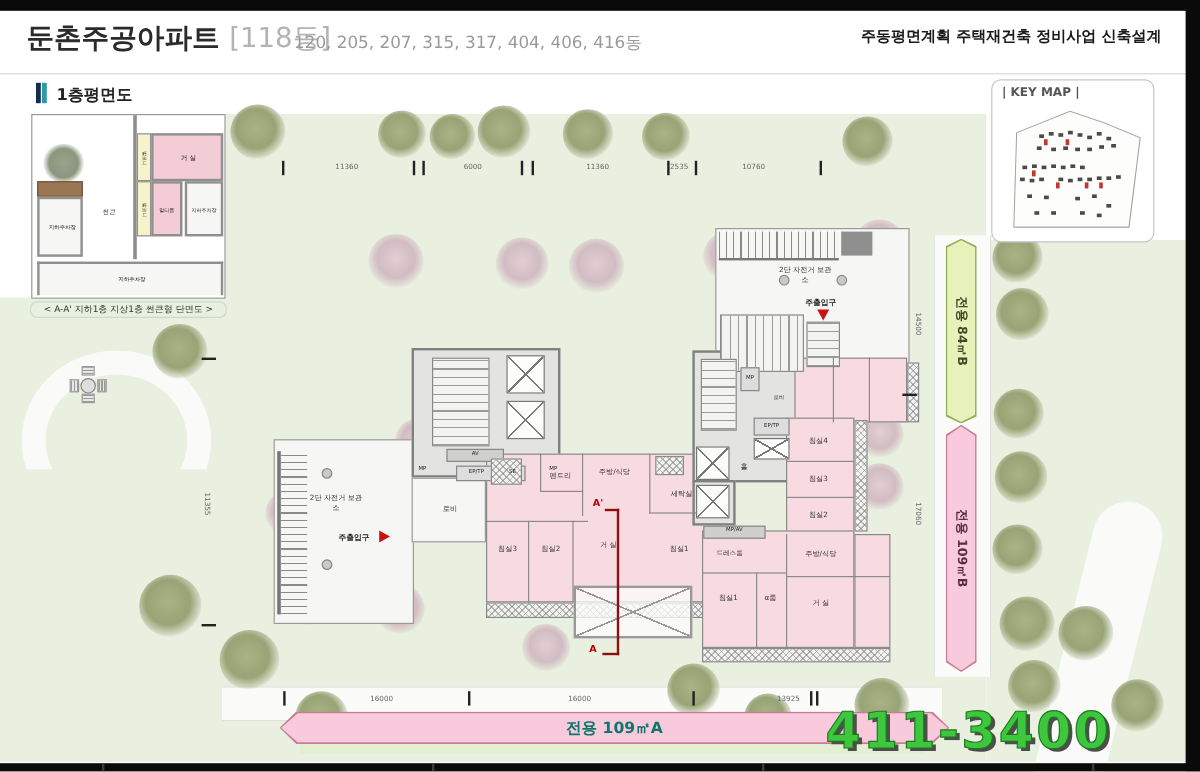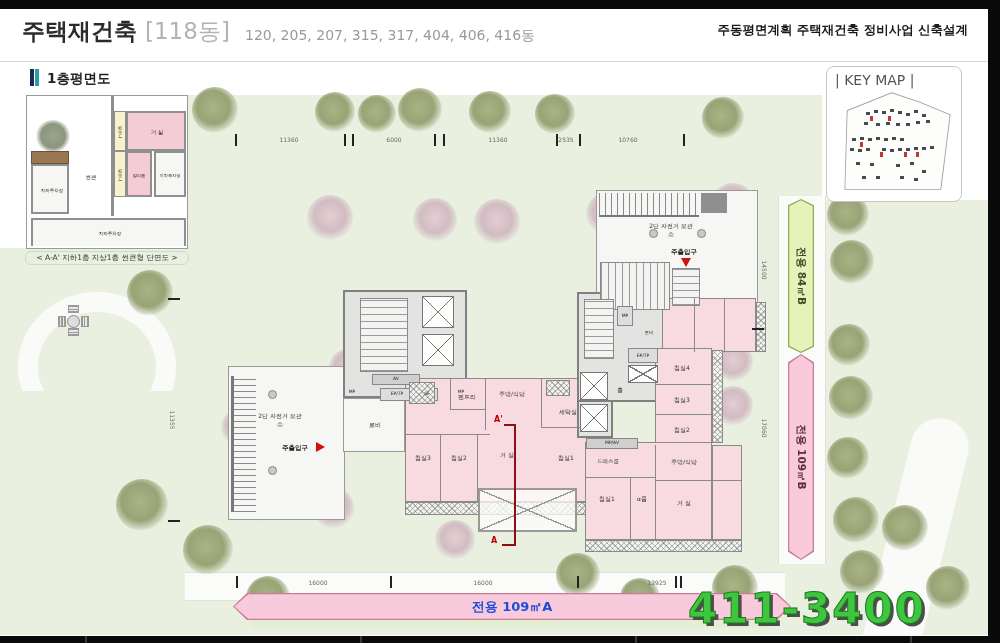--- a/index.html
+++ b/index.html
@@ -57,21 +57,21 @@
   <div class="abs" style="left:0;top:0;width:1000px;height:9px;background:#0a0a0a;z-index:10;"></div>
   <div class="abs" style="left:988px;top:0;width:12px;height:643px;background:#0a0a0a;z-index:10;"></div>
   <div class="abs" id="taskbar" style="left:0;top:636px;width:1000px;height:7px;background:#0a0a0a;z-index:10;">
       <div style="position: absolute; left: 85px; top: 0px; width: 2px; height: 7px; background: rgb(58, 58, 58);"></div>
       <div style="position: absolute; left: 360px; top: 0px; width: 2px; height: 7px; background: rgb(58, 58, 58);"></div>
       <div style="position: absolute; left: 635px; top: 0px; width: 2px; height: 7px; background: rgb(58, 58, 58);"></div>
       <div style="position: absolute; left: 910px; top: 0px; width: 2px; height: 7px; background: rgb(58, 58, 58);"></div>
     </div>
 
   <div class="abs" style="left:22px;top:16px;font-size:23px;font-weight:bold;color:#2b2b2b;z-index:4;">
-    <span>주택재건축</span>
+    <span>둔촌주공아파트</span>
     <span style="color:#b3b3b3;font-weight:400;">[118동]</span>
   </div>
   <div class="abs" style="left:245px;top:27px;font-size:14px;color:#9a9a9a;z-index:4;">120, 205, 207, 315, 317, 404, 406, 416동</div>
   <div class="abs" style="right:32px;top:22px;font-size:12.5px;font-weight:bold;color:#1a1a1a;z-index:4;">주동평면계획 주택재건축 정비사업 신축설계</div>
   <div class="abs" style="left:0;top:61px;width:988px;height:1px;background:#d8d8d8;z-index:4;"></div>
 
   <div class="abs" style="left:30px;top:69px;width:10px;height:17px;z-index:4;">
     <div class="abs" style="left:0;top:0;width:4px;height:17px;background:#152c52;"></div>
     <div class="abs" style="left:5px;top:0;width:4px;height:17px;background:#2e9aa6;"></div>
   </div>
@@ -119,21 +119,21 @@
     <div class="roomw" style="left:127px;top:55px;width:32px;height:46px;border:2px solid #8f8f8f;">
       <span class="blabel" style="left:14px;top:23px;font-size:4.2px;">지하주차장</span>
     </div>
     <div class="roomw" style="left:4px;top:122px;width:155px;height:28px;border:2px solid #8f8f8f;border-bottom:none;">
       <span class="blabel" style="left:77px;top:14px;">지하주차장</span>
     </div>
   </div>
   <div class="abs" style="left:25px;top:251px;width:162px;text-align:center;font-size:7.5px;color:#333;border:1px solid #cfd8cf;border-radius:6px;padding:1px 0;z-index:4;">&lt; A-A' 지하1층 지상1층 썬큰형 단면도 &gt;</div>
 
   <div class="abs" style="left:826px;top:66px;width:134px;height:134px;background:#fff;border:1px solid #c5c5c5;border-radius:8px;z-index:4;">
-    <div style="position:absolute;left:8px;top:5px;font-size:14px;font-weight:normal;color:#555;">| KEY MAP |</div>
+    <div style="position:absolute;left:8px;top:5px;font-size:10px;font-weight:bold;color:#555;">| KEY MAP |</div>
     <div class="abs" style="left:8px;top:20px;width:118px;height:106px;background:#9f9f9f;clip-path:polygon(10% 22%,48% 5%,72% 14%,98% 26%,90% 97%,8% 97%);">
       <div id="keymap-site" style="position:absolute;left:1px;top:1px;width:116px;height:104px;background:#fdfdfc;clip-path:polygon(10% 22%,48% 5%,72% 14%,98% 26%,90% 97%,8% 97%);">
           <div class="kblock" style="left: 30px; top: 24px; width: 4px; height: 3px; background: rgb(74, 74, 74);"></div>
           <div class="kblock" style="left: 38px; top: 22px; width: 4px; height: 3px; background: rgb(74, 74, 74);"></div>
           <div class="kblock" style="left: 46px; top: 23px; width: 4px; height: 3px; background: rgb(74, 74, 74);"></div>
           <div class="kblock" style="left: 54px; top: 21px; width: 4px; height: 3px; background: rgb(74, 74, 74);"></div>
           <div class="kblock" style="left: 62px; top: 23px; width: 4px; height: 3px; background: rgb(74, 74, 74);"></div>
           <div class="kblock" style="left: 70px; top: 25px; width: 4px; height: 3px; background: rgb(74, 74, 74);"></div>
           <div class="kblock" style="left: 78px; top: 22px; width: 4px; height: 3px; background: rgb(74, 74, 74);"></div>
           <div class="kblock" style="left: 86px; top: 26px; width: 4px; height: 3px; background: rgb(74, 74, 74);"></div>
@@ -341,21 +341,21 @@
       <span class="vbtext" style="color:#3f4a28;">전용 84㎡B</span>
     </div>
   </div>
   <div class="banner clip-v" style="left:788px;top:354px;width:26px;height:206px;background:#c87c96;">
     <div class="inner clip-v" style="background:#f9cadb;">
       <span class="vbtext" style="color:#5a2f3d;">전용 109㎡B</span>
     </div>
   </div>
   <div class="banner clip-h" style="left:233px;top:593px;width:558px;height:27px;background:#c87c96;">
     <div class="inner clip-h" style="background:#f9cadb;">
-      <span style="position:absolute;left:50%;top:50%;transform:translate(-50%,-50%);font-size:13px;font-weight:bold;color:#1d4ed8;white-space:nowrap;">전용 109㎡A</span>
+      <span style="position:absolute;left:50%;top:50%;transform:translate(-50%,-50%);font-size:13px;font-weight:bold;color:#0f766e;white-space:nowrap;">전용 109㎡A</span>
     </div>
   </div>
 
   <div class="wm" style="left:688px;top:588px;font-size:42px;letter-spacing:2px;">411-3400</div>
 
 <div class="tick" style="left: 235px; top: 134px; width: 1.5px; height: 12px;"></div>
     <div class="tick" style="left: 344px; top: 134px; width: 1.5px; height: 12px;"></div>
     <div class="tick" style="left: 352px; top: 134px; width: 1.5px; height: 12px;"></div>
     <div class="tick" style="left: 434px; top: 134px; width: 1.5px; height: 12px;"></div>
     <div class="tick" style="left: 443px; top: 134px; width: 1.5px; height: 12px;"></div>

